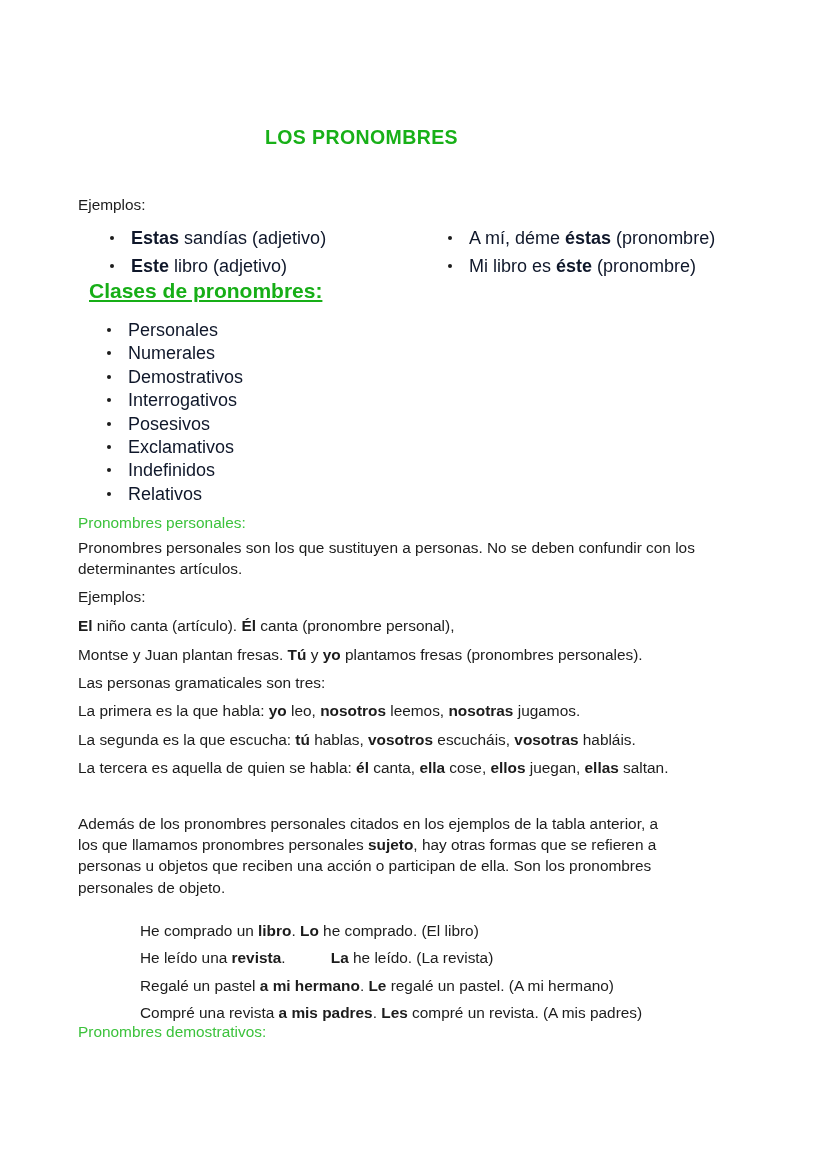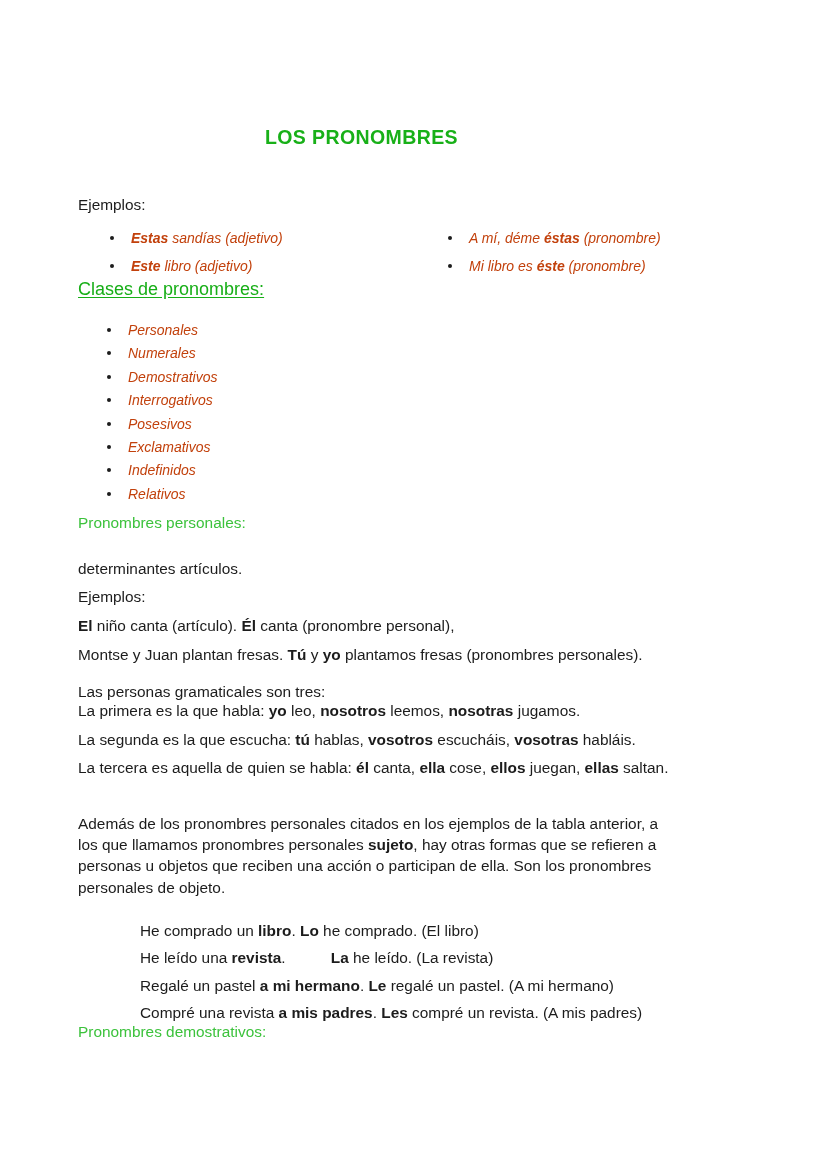--- a/index.html
+++ b/index.html
@@ -40,43 +40,43 @@
     position: absolute;
     font-size: 15.4px;
     line-height: 21px;
     color: #1c1c1c;
     white-space: nowrap;
   }
 
   
   .green-head-bold {
     position: absolute;
-    font-size: 18px;
-    font-weight: normal;
+    font-size: 21px;
+    font-weight: bold;
     color: #17ae17;
     text-decoration: underline;
     text-underline-offset: 2px;
     white-space: nowrap;
+    margin-left: 11px;
   }
   .green-head {
     position: absolute;
     font-size: 15.4px;
     font-weight: normal;
     color: #3cc23c;
     white-space: nowrap;
   }
 
   
   .bullet-row {
     position: absolute;
-    font-size: 14px;
+    font-size: 18px;
     line-height: 21px;
     white-space: nowrap;
-    color: #c2410c;
-    font-style: italic;
+    color: #0f172a;
   }
   .bullet-dot {
     position: absolute;
     width: 4px;
     height: 4px;
     border-radius: 50%;
     background: #1c1c1c;
   }
 </style>
 </head>
@@ -114,27 +114,28 @@
       <div class="bullet-row" style="left: 128px; top: 414px;"><span>Posesivos</span></div>
       <span class="bullet-dot" style="left: 107px; top: 445px; position: absolute;"></span>
       <div class="bullet-row" style="left: 128px; top: 437px;"><span>Exclamativos</span></div>
       <span class="bullet-dot" style="left: 107px; top: 468px; position: absolute;"></span>
       <div class="bullet-row" style="left: 128px; top: 460px;"><span>Indefinidos</span></div>
       <span class="bullet-dot" style="left: 107px; top: 492px; position: absolute;"></span>
       <div class="bullet-row" style="left: 128px; top: 484px;"><span>Relativos</span></div>
     </div>
 
   <div class="green-head" style="left:78px; top:514px;">Pronombres personales:</div>
+  <div class="ln" style="left:78px; top:537px;">Pronombres personales son los que sustituyen a personas. No se deben confundir con los</div>
   <div class="ln" style="left:78px; top:558px;">determinantes artículos.</div>
   <div class="ln" style="left:78px; top:586px;">Ejemplos:</div>
 
   <div id="personales-lines">
       <div class="ln" style="left: 78px; top: 615px; text-align: right;"><span style="font-weight: bold;">El</span><span> niño canta (artículo).  </span><span style="font-weight: bold;">Él</span><span> canta (pronombre personal),</span></div>
       <div class="ln" style="left: 78px; top: 644px;"><span>Montse y Juan plantan fresas. </span><span style="font-weight: bold;">Tú</span><span> y </span><span style="font-weight: bold;">yo</span><span> plantamos fresas (pronombres personales).</span></div>
-      <div class="ln" style="left: 78px; top: 672px; margin-top: 9px;"><span>Las personas gramaticales son tres:</span></div>
+      <div class="ln" style="left: 78px; top: 672px;"><span>Las personas gramaticales son tres:</span></div>
       <div class="ln" style="left: 78px; top: 700px;"><span>La primera es la que habla: </span><span style="font-weight: bold;">yo</span><span> leo, </span><span style="font-weight: bold;">nosotros</span><span> leemos, </span><span style="font-weight: bold;">nosotras</span><span> jugamos.</span></div>
       <div class="ln" style="left: 78px; top: 729px;"><span>La segunda es la que escucha: </span><span style="font-weight: bold;">tú</span><span> hablas,  </span><span style="font-weight: bold;">vosotros</span><span> escucháis, </span><span style="font-weight: bold;">vosotras</span><span> habláis.</span></div>
       <div class="ln" style="left: 78px; top: 757px;"><span>La tercera es aquella de quien se habla: </span><span style="font-weight: bold;">él</span><span> canta, </span><span style="font-weight: bold;">ella</span><span> cose, </span><span style="font-weight: bold;">ellos</span><span> juegan, </span><span style="font-weight: bold;">ellas</span><span> saltan.</span></div>
     </div>
 
   <div id="objeto-paragraph">
       <div class="ln" style="left: 78px; top: 813px;"><span>Además de los pronombres personales citados en los ejemplos de la tabla anterior, a</span></div>
       <div class="ln" style="left: 78px; top: 834px;"><span>los que llamamos pronombres personales </span><span style="font-weight: bold;">sujeto</span><span>, hay otras formas que se refieren a</span></div>
       <div class="ln" style="left: 78px; top: 855px;"><span>personas u objetos que reciben una acción o participan de ella. Son los pronombres</span></div>
       <div class="ln" style="left: 78px; top: 877px;"><span>personales de </span><span style="font-weight: normal;">objeto.</span></div>

